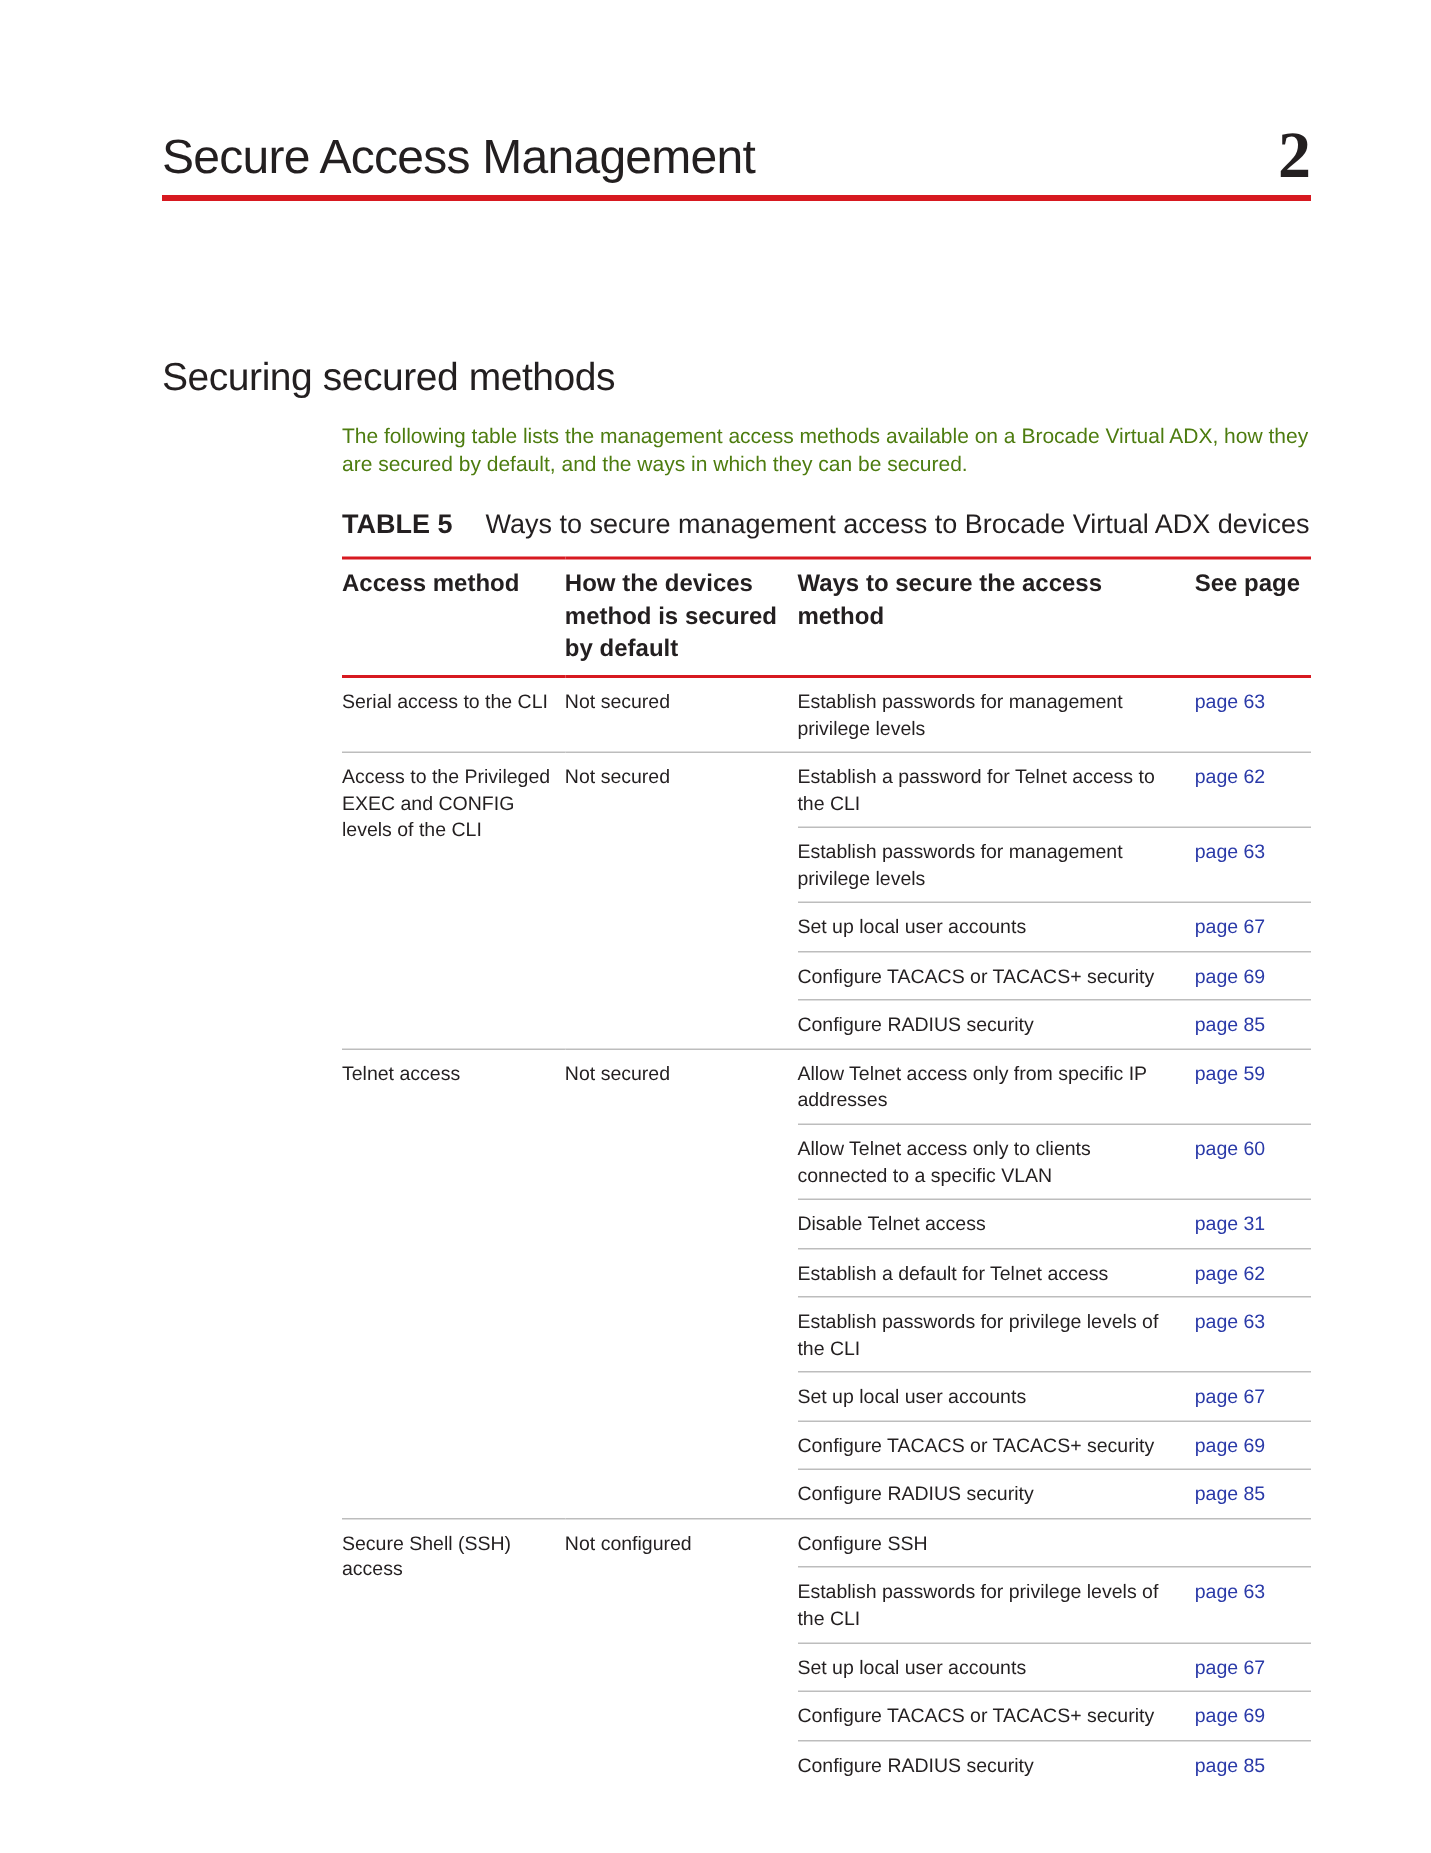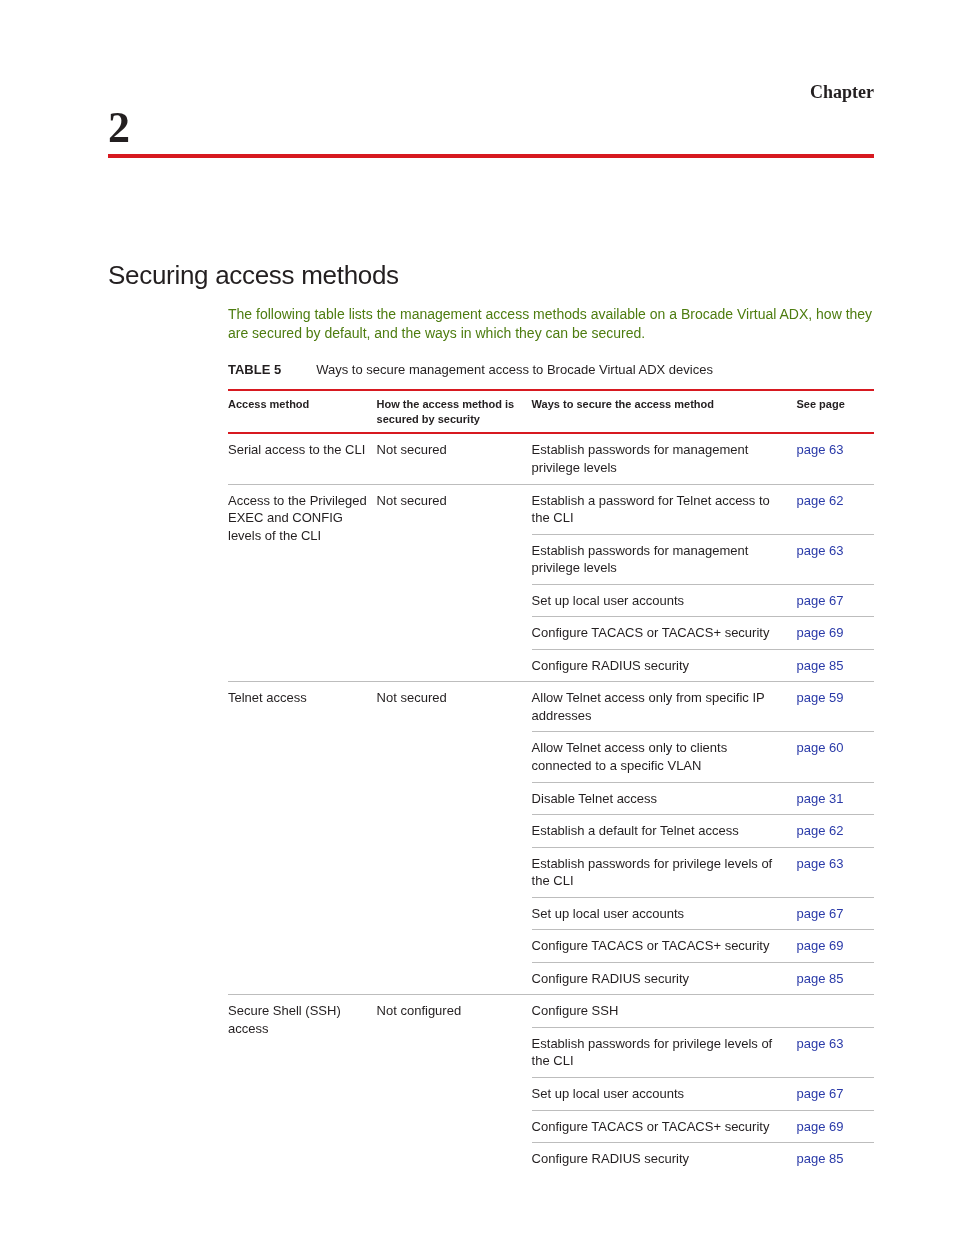--- a/index.html
+++ b/index.html
@@ -57,39 +57,39 @@
     font-size: 14px;
     color: #4d7c0f;
   }
   .table-wrap {
     margin-left: 120px;
     margin-top: 18px;
   }
   .table-title-row {
     display: flex;
     align-items: baseline;
-    gap: 35px;
-    font-size: 13px;
+    gap: 22px;
+    font-size: 18px;
     margin-bottom: 6px;
     padding-bottom: 4px;
   }
   .table-number { font-weight: bold; }
   .table-caption {}
   table.tbl {
     width: 100%;
     border-collapse: collapse;
     table-layout: fixed;
     border-top: 2px solid #d71920;
   }
   table.tbl col.c1 { width: 23%; }
   table.tbl col.c2 { width: 24%; }
   table.tbl col.c3 { width: 41%; }
   table.tbl col.c4 { width: 12%; }
   table.tbl th {
-    font-size: 11px;
+    font-size: 16px;
     font-weight: bold;
     text-align: left;
     padding: 6px 6px 6px 0;
     vertical-align: top;
     border-bottom: 2px solid #d71920;
   }
   table.tbl td {
     font-size: 13px;
     padding: 7px 6px 7px 0;
     vertical-align: top;
@@ -103,44 +103,44 @@
     color: #2a3aa8;
     text-decoration: none;
     cursor: pointer;
   }
 </style>
 </head>
 <body>
 
 <div class="page">
 
-  <div class="chapter-label">Chapter</div>
   <div class="chapter-row">
+    <div class="chapter-title">Secure Access Management</div>
     <div class="chapter-number">2</div>
   </div>
 
-  <div class="section-title">Securing access methods</div>
+  <div class="section-title">Securing secured methods</div>
   <div class="intro-indent">The following table lists the management access methods available on a Brocade Virtual ADX, how they are secured by default, and the ways in which they can be secured.</div>
 
   <div class="table-wrap">
     <div class="table-title-row">
       <span class="table-number">TABLE 5</span>
       <span class="table-caption">Ways to secure management access to Brocade Virtual ADX devices</span>
     </div>
     <table class="tbl">
       <colgroup>
         <col class="c1">
           <col class="c2">
           <col class="c3">
           <col class="c4">
       </colgroup>
       <thead>
         <tr>
           <th>Access method</th>
-          <th>How the access method is secured by security</th>
+          <th>How the devices method is secured by default</th>
           <th>Ways to secure the access method</th>
           <th>See page</th>
         </tr>
       </thead>
       <tbody id="tbody">
           <tr>
             <td rowspan="1">Serial access to the CLI</td>
             <td rowspan="1">Not secured</td>
             <td>Establish passwords for management privilege levels</td>
             <td><a class="pagelink">page 63</a></td>

